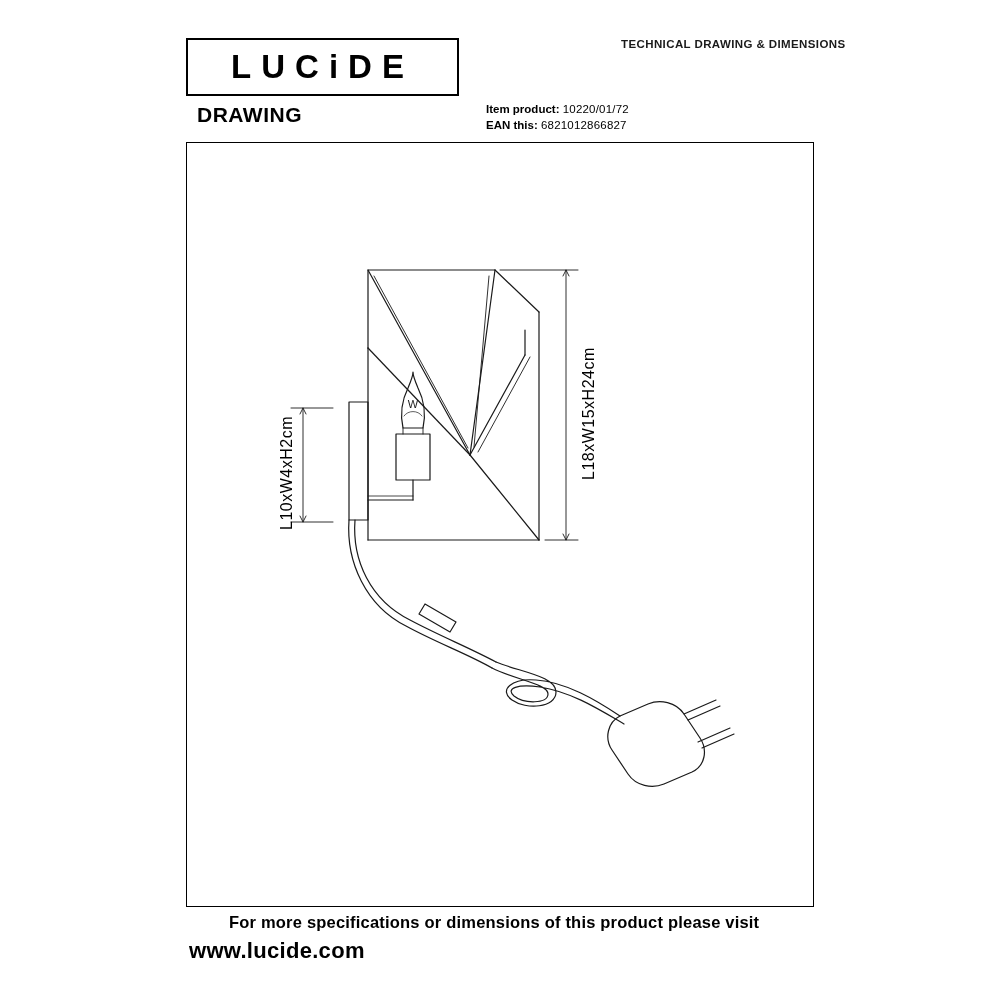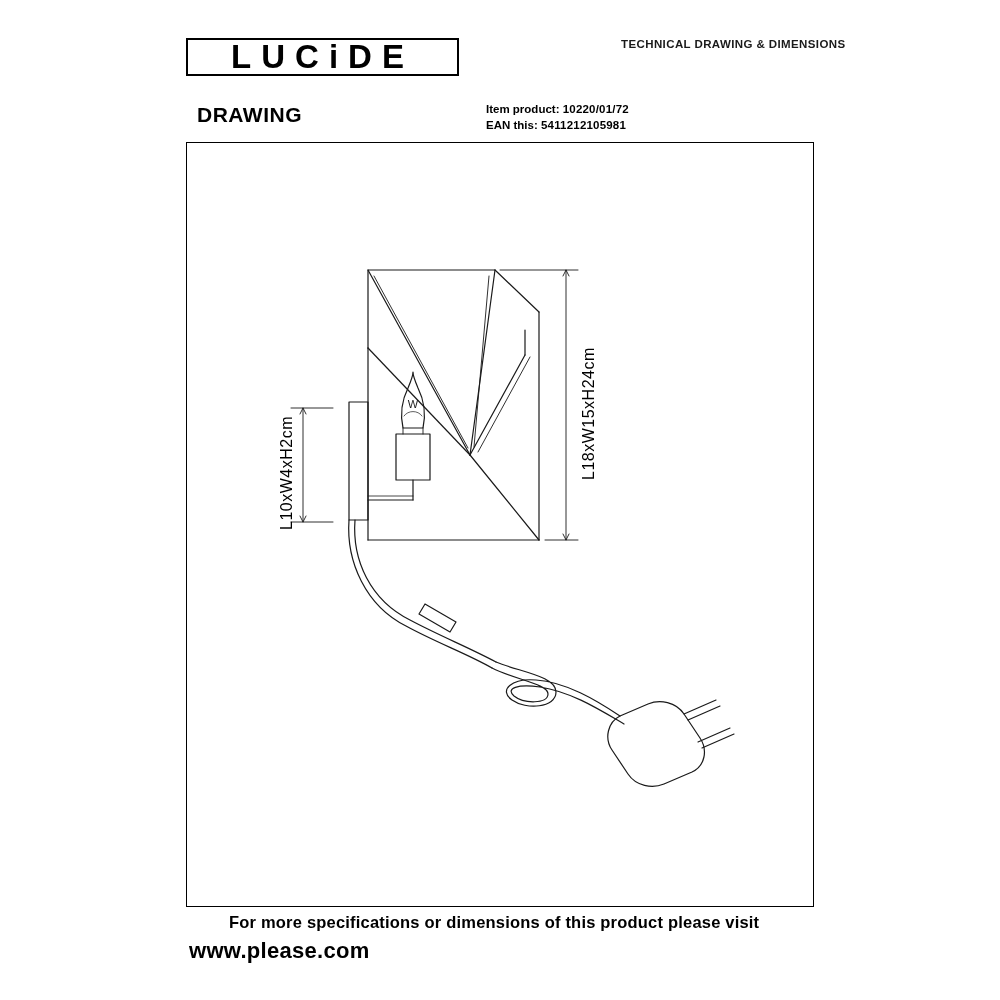--- a/index.html
+++ b/index.html
@@ -21,21 +21,21 @@
     width: 1000px;
     height: 1000px;
   }
 
   
   .logo-box {
     position: absolute;
     left: 186px;
     top: 38px;
     width: 273px;
-    height: 38px;
+    height: 58px;
     border: 2px solid #000;
     box-sizing: border-box;
   }
   .logo-text {
     position: absolute;
     left: 0; top: 0;
     width: 100%;
     height: 100%;
     display: flex;
     align-items: center;
@@ -71,21 +71,21 @@
     font-weight: bold;
   }
   .ean-code {
     position: absolute;
     left: 486px;
     top: 119px;
     font-size: 11.5px;
     font-weight: bold;
   }
   .item-number .val, .ean-code .val {
-    font-weight: bold;
+    font-weight: normal;
     letter-spacing: 0.2px;
   }
 
   
   .frame {
     position: absolute;
     left: 186px;
     top: 142px;
     width: 628px;
     height: 765px;
@@ -145,21 +145,21 @@
 
   <div class="product-name">DRAWING</div>
 
   <div class="item-number">
     <span>Item product:</span>
     <span class="val">10220/01/72</span>
   </div>
 
   <div class="ean-code">
     <span>EAN this:</span>
-    <span class="val">5411212105981</span>
+    <span class="val">6821012866827</span>
   </div>
 
   <div class="frame"></div>
 
   <svg width="1000" height="1000" style="position:absolute;left:0;top:0;pointer-events:none;">
 
     <g fill="none" stroke="#1a1a1a" stroke-width="1.2" stroke-linejoin="round" stroke-linecap="round">
 
       <path d="M 368 348 L 368 270 L 495 270"></path>
 
@@ -227,15 +227,15 @@
 
     </g>
 
     <text x="413" y="408" font-family="Liberation Sans, sans-serif" font-size="11" text-anchor="middle" fill="#1a1a1a">W</text>
   </svg>
 
   <div class="dim-label" id="dim-left-label">L10xW4xH2cm</div>
   <div class="dim-label" id="dim-right-label">L18xW15xH24cm</div>
 
   <div class="footer-line1">For more specifications or dimensions of this product please visit</div>
-  <div class="footer-line2">www.please.com</div>
+  <div class="footer-line2">www.lucide.com</div>
 
 </div>
 
 </body></html>

